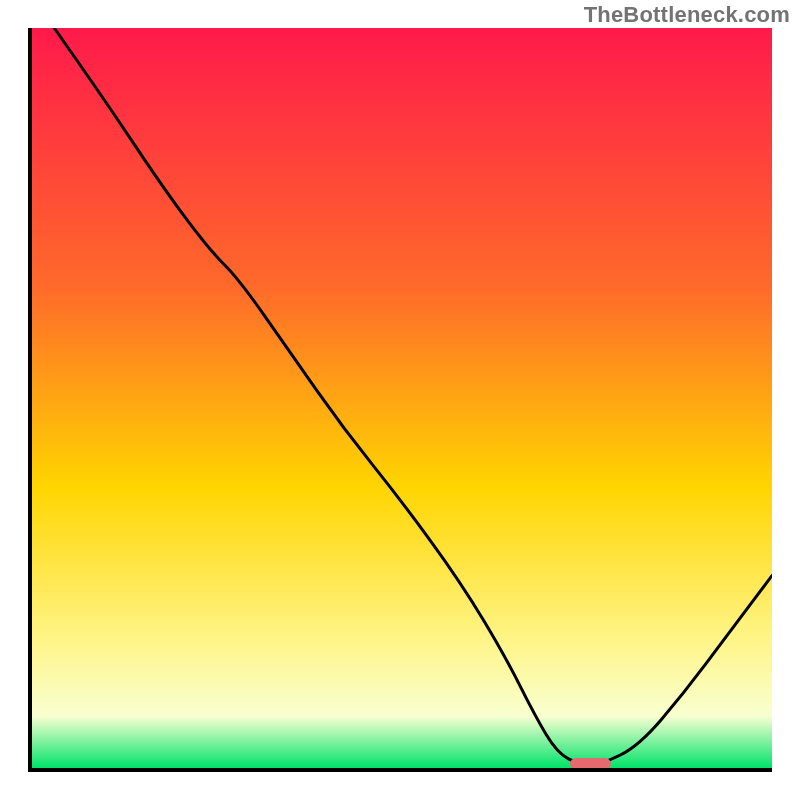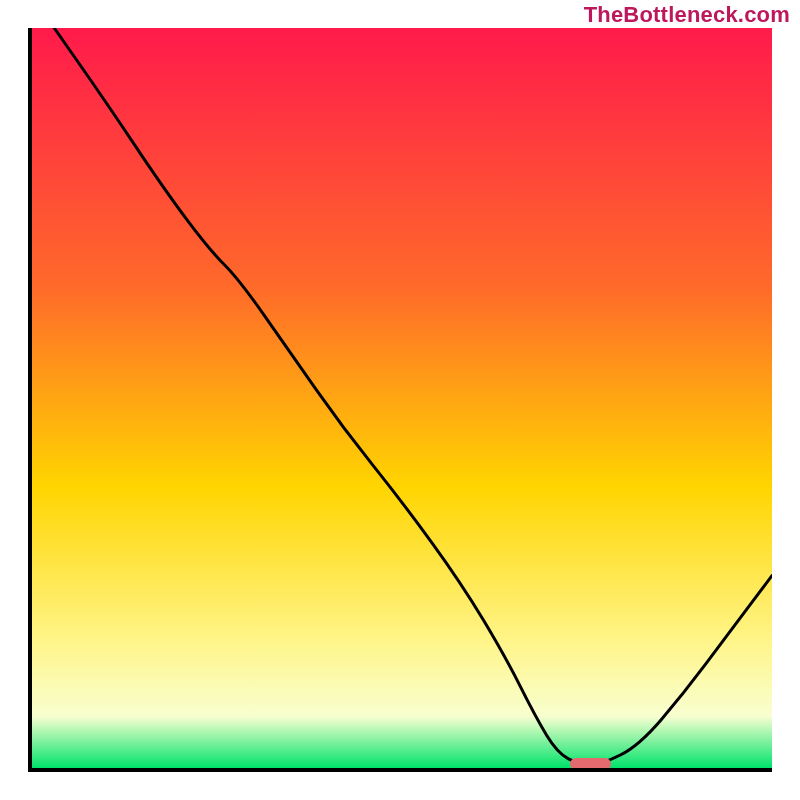--- a/index.html
+++ b/index.html
@@ -14,21 +14,21 @@
     position: relative;
     width: 800px;
     height: 800px;
   }
   .attribution {
     position: absolute;
     top: 2px;
     right: 10px;
     font-size: 22px;
     font-weight: bold;
-    color: #be185d;
+    color: #737373;
     letter-spacing: 0.2px;
   }
   .plot-frame {
     position: absolute;
     left: 28px;
     top: 28px;
     width: 744px;
     height: 744px;
     border-left: 4px solid #000;
     border-bottom: 4px solid #000;

